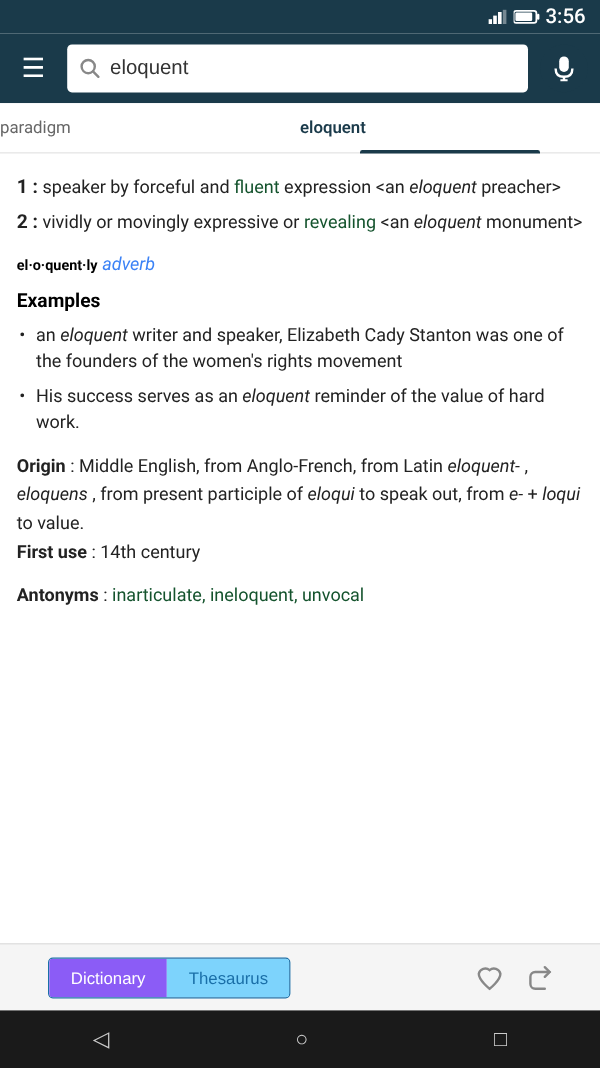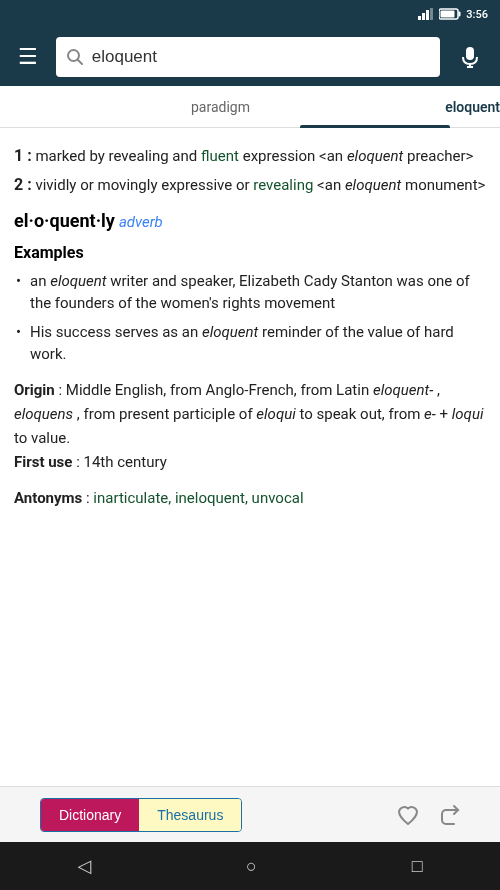--- a/index.html
+++ b/index.html
@@ -23,21 +23,21 @@
       padding: 0 12px;
       gap: 6px;
     }
     .status-icons {
       display: flex;
       align-items: center;
       gap: 5px;
     }
     .status-time {
       color: #fff;
-      font-size: 11px;
+      font-size: 17px;
       font-weight: 500;
     }
 
     
     .top-bar {
       background: #1a3a4a;
       height: 58px;
       display: flex;
       align-items: center;
       padding: 0 10px;
@@ -89,21 +89,21 @@
     
     .tabs-bar {
       display: flex;
       align-items: center;
       border-bottom: 1px solid #ddd;
       background: #fff;
       height: 42px;
     }
     .tab {
       flex: 1;
-      text-align: right;
+      text-align: left;
       font-size: 14px;
       color: #666;
       line-height: 42px;
       cursor: pointer;
       position: relative;
     }
     .tab.active {
       color: #1a3a4a;
       font-weight: 600;
     }
@@ -144,21 +144,21 @@
       color: #14532d;
       text-decoration: none;
     }
     .italic { font-style: italic; }
 
     .adverb-block {
       margin: 12px 0 12px 0;
     }
     .adverb-word {
       font-weight: 700;
-      font-size: 18px;
+      font-size: 12px;
     }
     .adverb-pos {
       font-style: italic;
       font-weight: 400;
       font-size: 15px;
       color: #3b82f6;
     }
 
     .examples-heading {
       font-weight: 700;
@@ -214,25 +214,25 @@
       display: flex;
       border-radius: 4px;
       overflow: hidden;
       border: 1px solid #1a6fa8;
     }
     .toggle-btn {
       padding: 8px 18px;
       font-size: 14px;
       cursor: pointer;
       border: none;
-      background: #fef9c3;
+      background: #7dd3fc;
       color: #1a6fa8;
     }
     .toggle-btn.active {
-      background: #be185d;
+      background: #8b5cf6;
       color: #fff;
     }
     .bottom-action-icons {
       display: flex;
       gap: 18px;
     }
     .icon-btn {
       background: none;
       border: none;
       cursor: pointer;
@@ -303,21 +303,21 @@
 <div class="tabs-bar">
   <div class="tab">paradigm</div>
   <div class="tab active">eloquent</div>
 </div>
 
 <div class="content">
 
   <div class="definition-block">
     <div class="def-line">
       <span class="def-num">1 :</span>
-      <span> marked by revealing and </span>
+      <span> speaker by forceful and </span>
       <a class="link-text">fluent</a>
       <span> expression &lt;an </span>
       <span class="italic">eloquent</span>
       <span> preacher&gt;</span>
     </div>
 
     <div class="def-line">
       <span class="def-num">2 :</span>
       <span> vividly or movingly expressive or </span>
       <a class="link-text">revealing</a>

